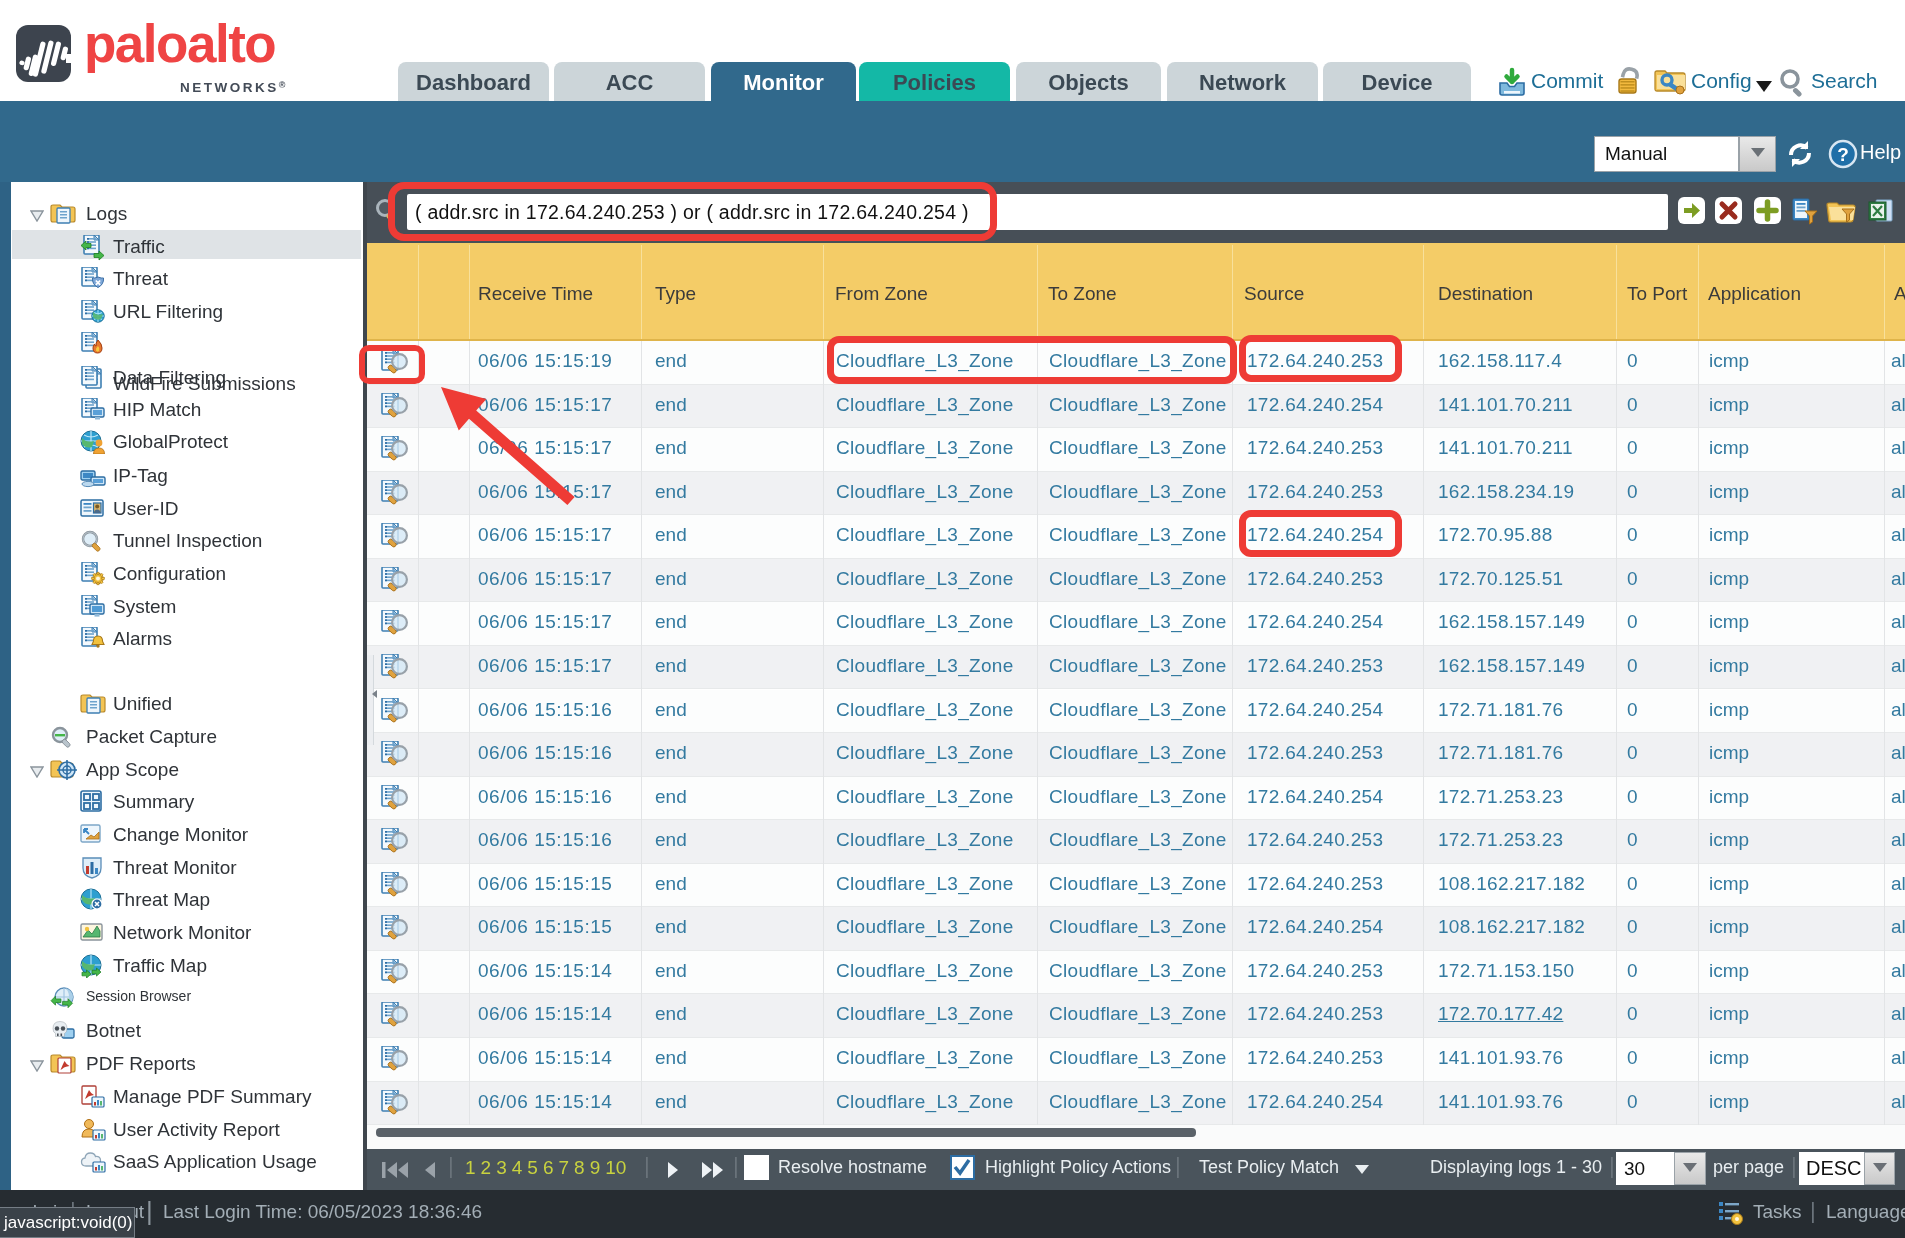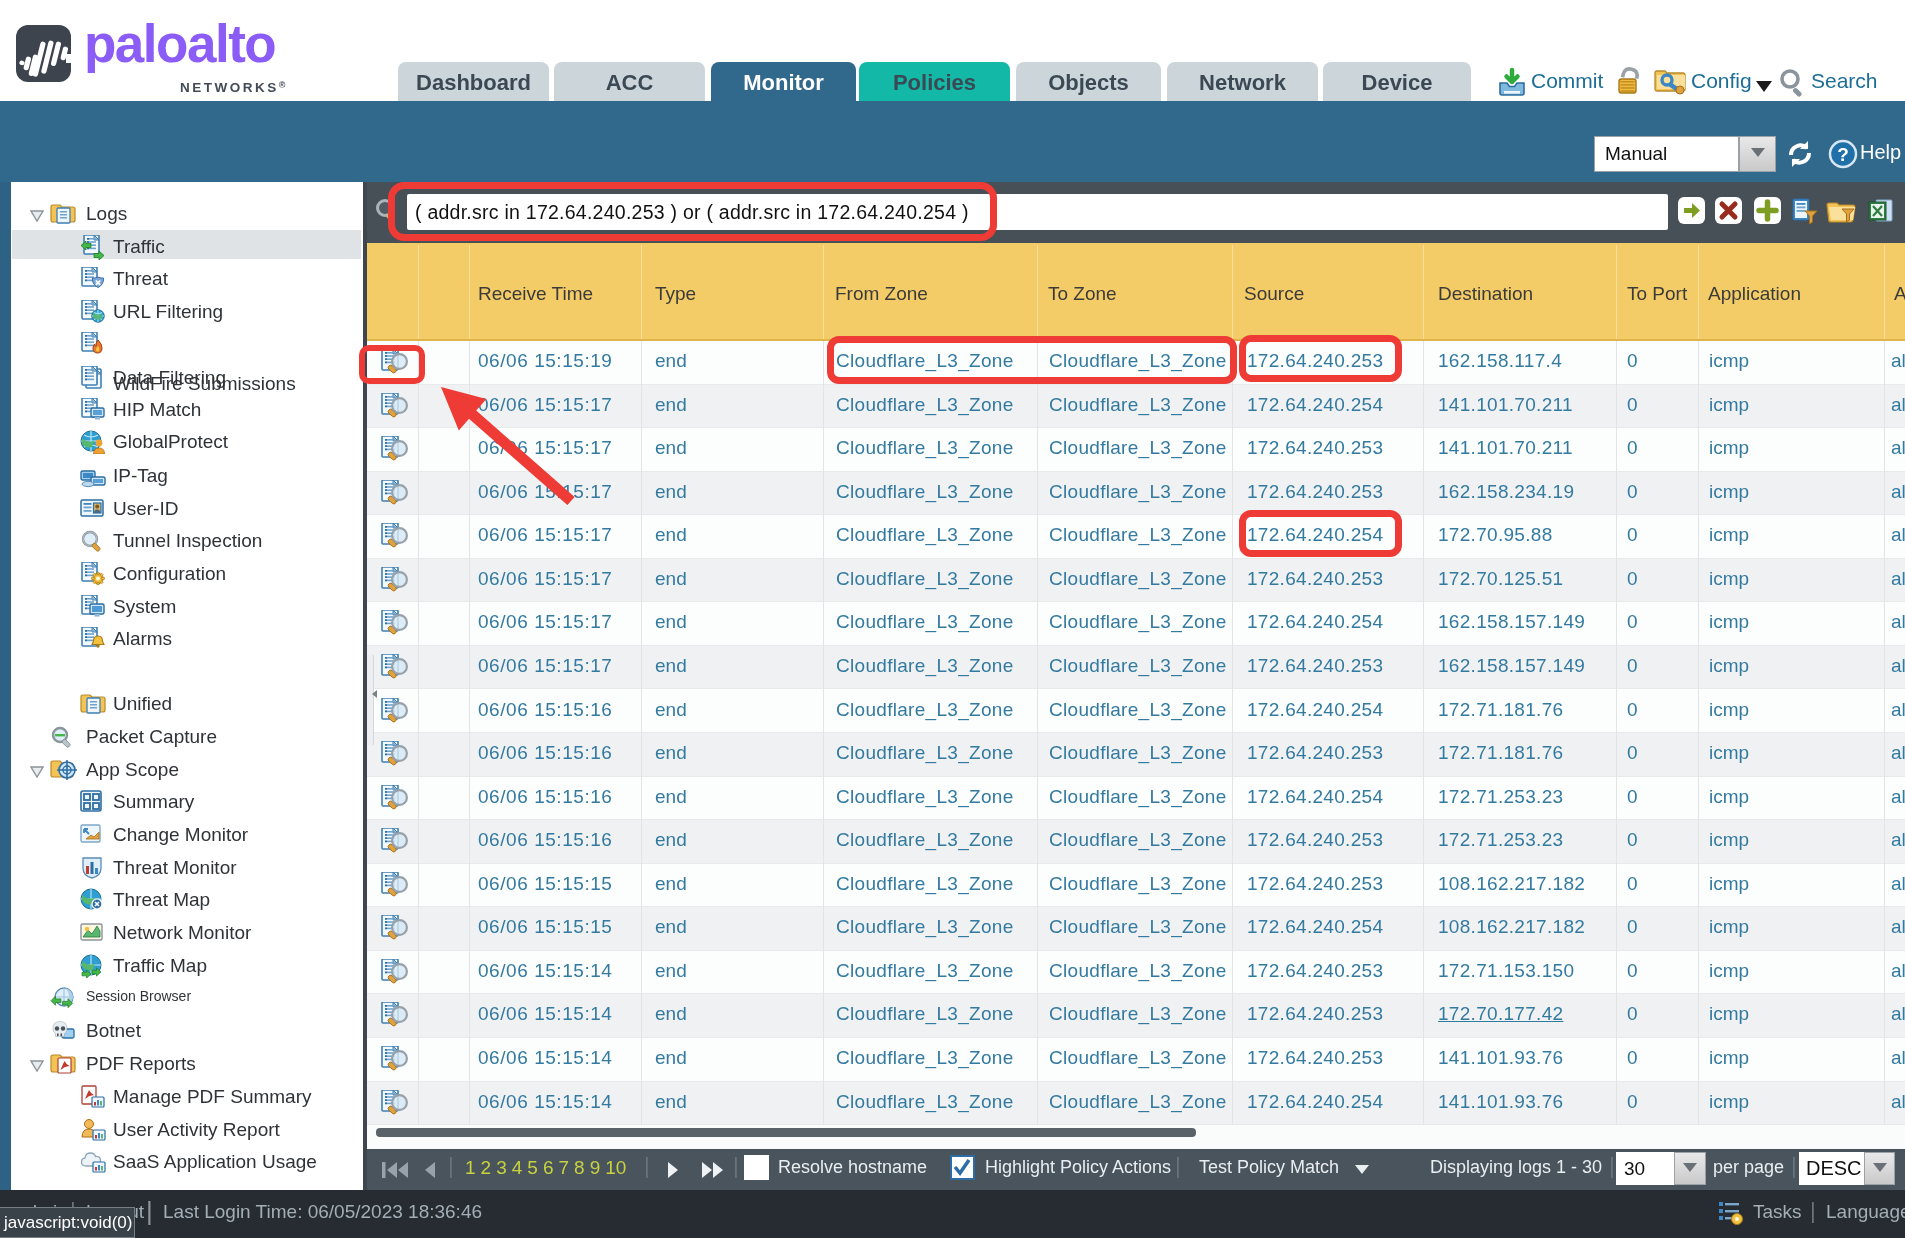--- a/index.html
+++ b/index.html
@@ -14,21 +14,21 @@
         <rect x="20" y="60" width="5.2" height="4.5" rx="2.6" fill="#fff" transform="rotate(14 20 60)"></rect>
         <rect x="26.5" y="56" width="5.2" height="14" rx="2.6" fill="#fff" transform="rotate(14 26.5 56)"></rect>
         <rect x="33.5" y="54" width="5.2" height="22" rx="2.6" fill="#fff" transform="rotate(14 33.5 54)"></rect>
         <rect x="41" y="41" width="5.2" height="36" rx="2.6" fill="#fff" transform="rotate(14 41 41)"></rect>
         <rect x="49" y="40" width="5.2" height="34" rx="2.6" fill="#fff" transform="rotate(14 49 40)"></rect>
         <rect x="56.5" y="41" width="5.2" height="25" rx="2.6" fill="#fff" transform="rotate(14 56.5 41)"></rect>
         <rect x="63.5" y="46" width="5.2" height="14" rx="2.6" fill="#fff" transform="rotate(14 63.5 46)"></rect>
       </g>
     <rect x="50" y="29" width="8" height="9" fill="#fff"></rect>
   </svg>
-  <div style="position:absolute;left:84px;top:13px;font-size:53px;font-weight:600;color:#8b5cf6;letter-spacing:-1.5px;">paloalto</div>
+  <div style="position:absolute;left:84px;top:13px;font-size:53px;font-weight:600;color:#ef4444;letter-spacing:-1.5px;">paloalto</div>
   <div style="position:absolute;left:180px;top:80px;font-size:13.5px;font-weight:bold;color:#434b57;letter-spacing:2.5px;">NETWORKS<span style="font-size:9px;vertical-align:4px;">®</span></div>
 </div>
 
 <div id="tabs">
 <div style="position:absolute;left:398px;top:62px;width:151px;height:39px;background:#ccd5d9;border-radius:8px 8px 0 0;text-align:center;line-height:41px;font-size:22px;font-weight:bold;color:#3b4954;">Dashboard</div>
 <div style="position:absolute;left:554px;top:62px;width:151px;height:39px;background:#ccd5d9;border-radius:8px 8px 0 0;text-align:center;line-height:41px;font-size:22px;font-weight:bold;color:#3b4954;">ACC</div>
 <div style="position:absolute;left:711px;top:62px;width:145px;height:39px;background:#31698c;border-radius:8px 8px 0 0;text-align:center;line-height:41px;font-size:22px;font-weight:bold;color:#fff;">Monitor</div>
 <div style="position:absolute;left:859px;top:62px;width:151px;height:39px;background:#14b8a6;border-radius:8px 8px 0 0;text-align:center;line-height:41px;font-size:22px;font-weight:bold;color:#3b4954;">Policies</div>
 <div style="position:absolute;left:1016px;top:62px;width:145px;height:39px;background:#ccd5d9;border-radius:8px 8px 0 0;text-align:center;line-height:41px;font-size:22px;font-weight:bold;color:#3b4954;">Objects</div>
 <div style="position:absolute;left:1167px;top:62px;width:151px;height:39px;background:#ccd5d9;border-radius:8px 8px 0 0;text-align:center;line-height:41px;font-size:22px;font-weight:bold;color:#3b4954;">Network</div>

